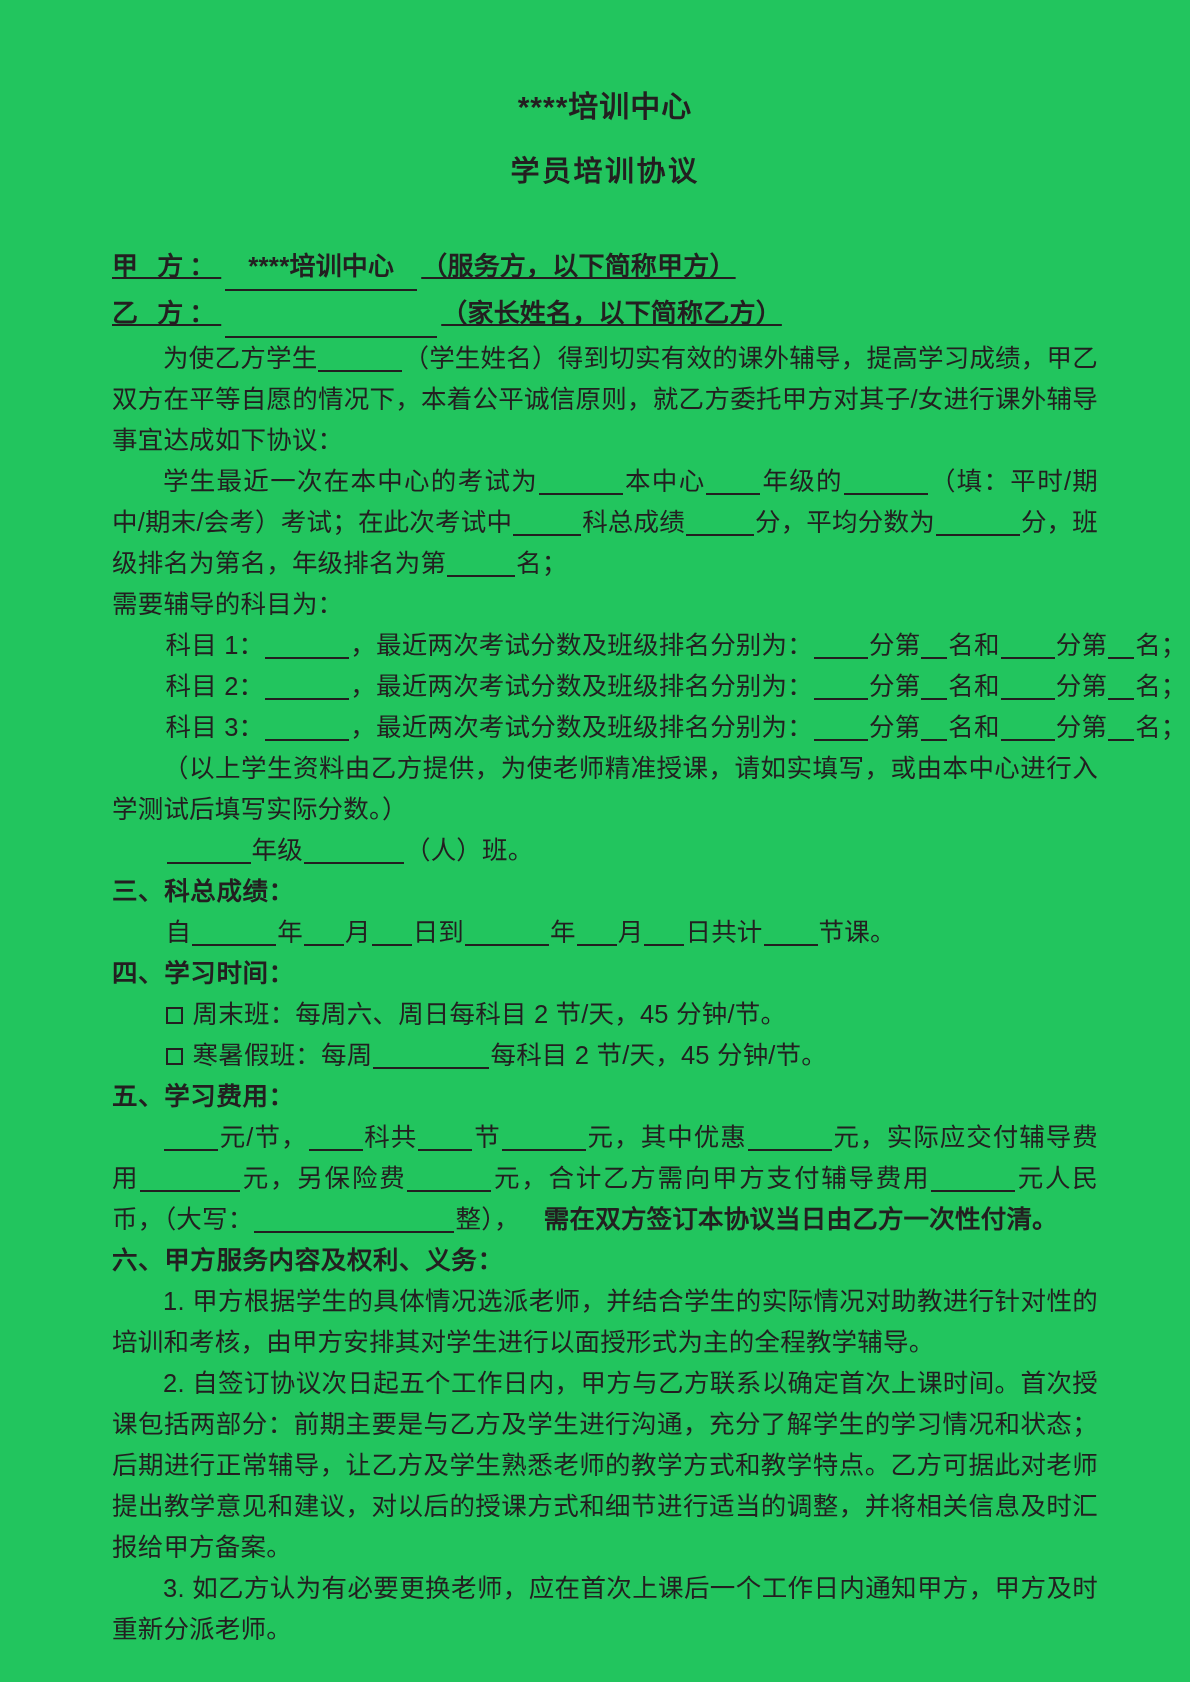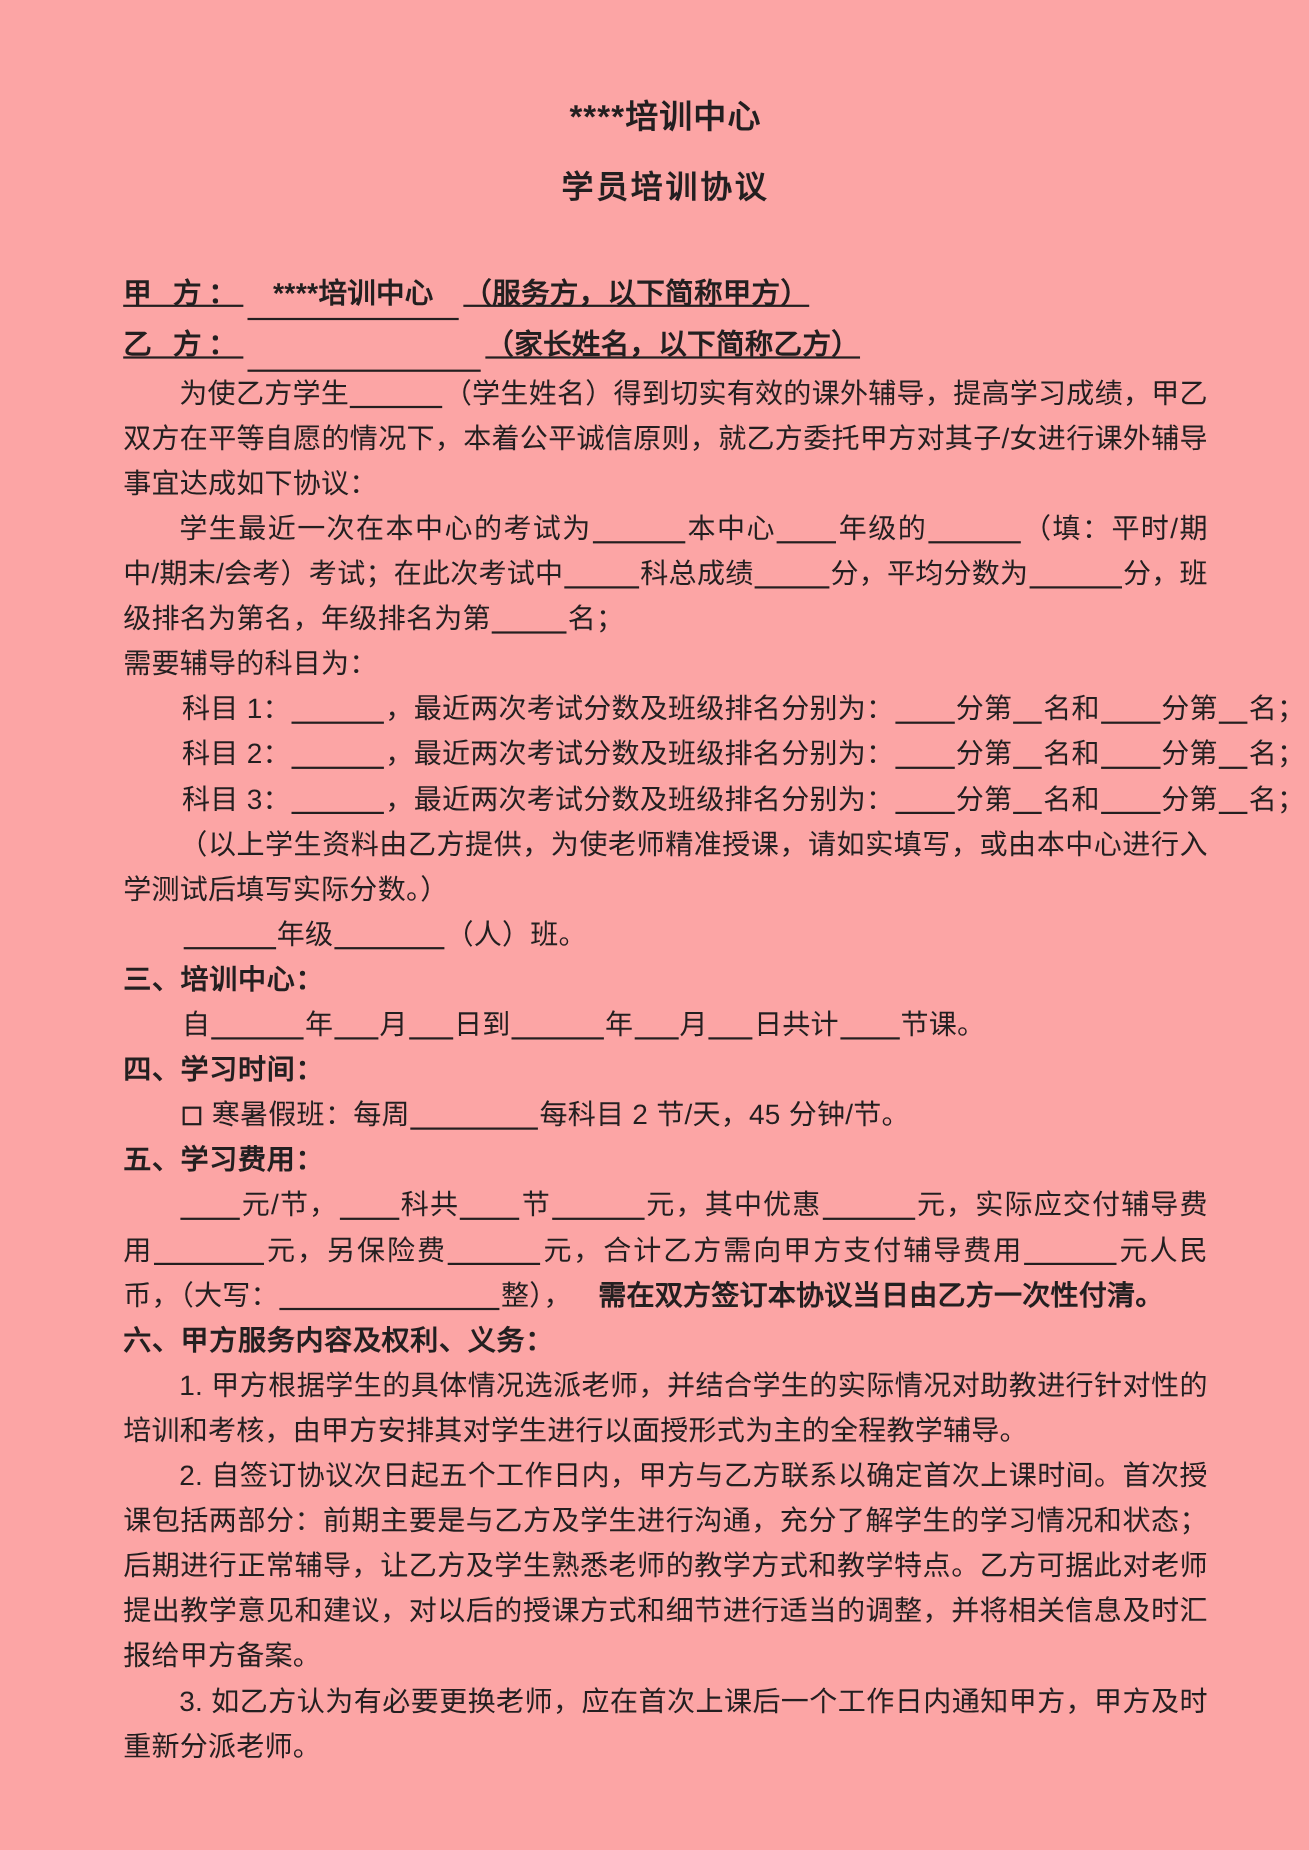--- a/index.html
+++ b/index.html
@@ -10,21 +10,21 @@
   }
   body {
     font-family: "Liberation Sans", "DejaVu Sans", sans-serif;
     color: #231f20;
   }
   .page {
     position: relative;
     width: 1190px;
     height: 1682px;
     margin: 0 auto;
-    background: #fca5a5;
+    background: #22c55e;
     box-sizing: border-box;
     padding: 86px 92px 40px 112px;
     overflow: hidden;
   }
   .doc-body {
     font-size: 25.5px;
     line-height: 41px;
     letter-spacing: 0.2px;
   }
 
@@ -152,24 +152,25 @@
     <p class="para subject-row"><span>科目 1：</span><span class="blank b6"></span><span>，最近两次考试分数及班级排名分别为：</span><span class="blank b4"></span><span>分第</span><span class="blank b2"></span><span>名和</span><span class="blank b4"></span><span>分第</span><span class="blank b2"></span><span>名；</span></p>
 
     <p class="para subject-row"><span>科目 2：</span><span class="blank b6"></span><span>，最近两次考试分数及班级排名分别为：</span><span class="blank b4"></span><span>分第</span><span class="blank b2"></span><span>名和</span><span class="blank b4"></span><span>分第</span><span class="blank b2"></span><span>名；</span></p>
 
     <p class="para subject-row"><span>科目 3：</span><span class="blank b6"></span><span>，最近两次考试分数及班级排名分别为：</span><span class="blank b4"></span><span>分第</span><span class="blank b2"></span><span>名和</span><span class="blank b4"></span><span>分第</span><span class="blank b2"></span><span>名；</span></p>
 
     <p class="para indent">（以上学生资料由乙方提供，为使老师精准授课，请如实填写，或由本中心进行入学测试后填写实际分数。）</p>
 
     <p class="para type-line"><span class="blank b6"></span><span>年级</span><span class="blank b7"></span><span>（人）班。</span></p>
 
-    <h3 class="section">三、培训中心：</h3>
+    <h3 class="section">三、科总成绩：</h3>
     <p class="para type-line"><span>自</span><span class="blank b6"></span><span>年</span><span class="blank b3"></span><span>月</span><span class="blank b3"></span><span>日到</span><span class="blank b6"></span><span>年</span><span class="blank b3"></span><span>月</span><span class="blank b3"></span><span>日共计</span><span class="blank b4"></span><span>节课。</span></p>
 
     <h3 class="section">四、学习时间：</h3>
+    <p class="para checkbox-row"><span class="checkbox"></span><span>周末班：每周六、周日每科目 2 节/天，45 分钟/节。</span></p>
     <p class="para checkbox-row"><span class="checkbox"></span><span>寒暑假班：每周</span><span class="blank b8"></span><span>每科目 2 节/天，45 分钟/节。</span></p>
 
     <h3 class="section">五、学习费用：</h3>
     <p class="para indent"><span class="blank b4"></span><span>元/节，</span><span class="blank b4"></span><span>科共</span><span class="blank b4"></span><span>节</span><span class="blank b6"></span><span>元，其中优惠</span><span class="blank b6"></span><span>元，实际应交付辅导费用</span><span class="blank b7"></span><span>元，另保险费</span><span class="blank b6"></span><span>元，合计乙方需向甲方支付辅导费用</span><span class="blank b6"></span><span>元人民币，（大写：</span><span class="blank b14"></span><span>整），</span><span class="bold">需在双方签订本协议当日由乙方一次性付清。</span></p>
 
     <h3 class="section">六、甲方服务内容及权利、义务：</h3>
     <p class="para indent">1. 甲方根据学生的具体情况选派老师，并结合学生的实际情况对助教进行针对性的培训和考核，由甲方安排其对学生进行以面授形式为主的全程教学辅导。</p>
     <p class="para indent">2. 自签订协议次日起五个工作日内，甲方与乙方联系以确定首次上课时间。首次授课包括两部分：前期主要是与乙方及学生进行沟通，充分了解学生的学习情况和状态；后期进行正常辅导，让乙方及学生熟悉老师的教学方式和教学特点。乙方可据此对老师提出教学意见和建议，对以后的授课方式和细节进行适当的调整，并将相关信息及时汇报给甲方备案。</p>
     <p class="para indent">3. 如乙方认为有必要更换老师，应在首次上课后一个工作日内通知甲方，甲方及时重新分派老师。</p>
 

